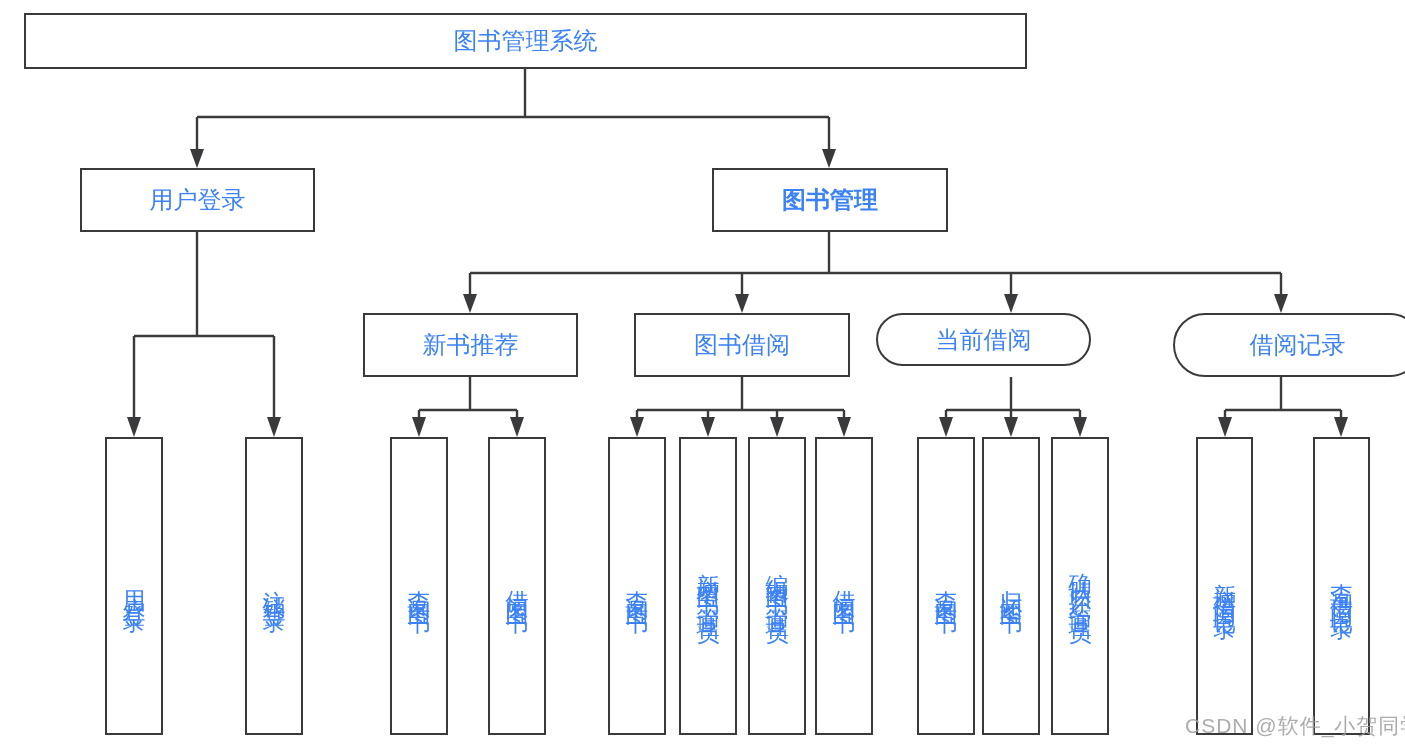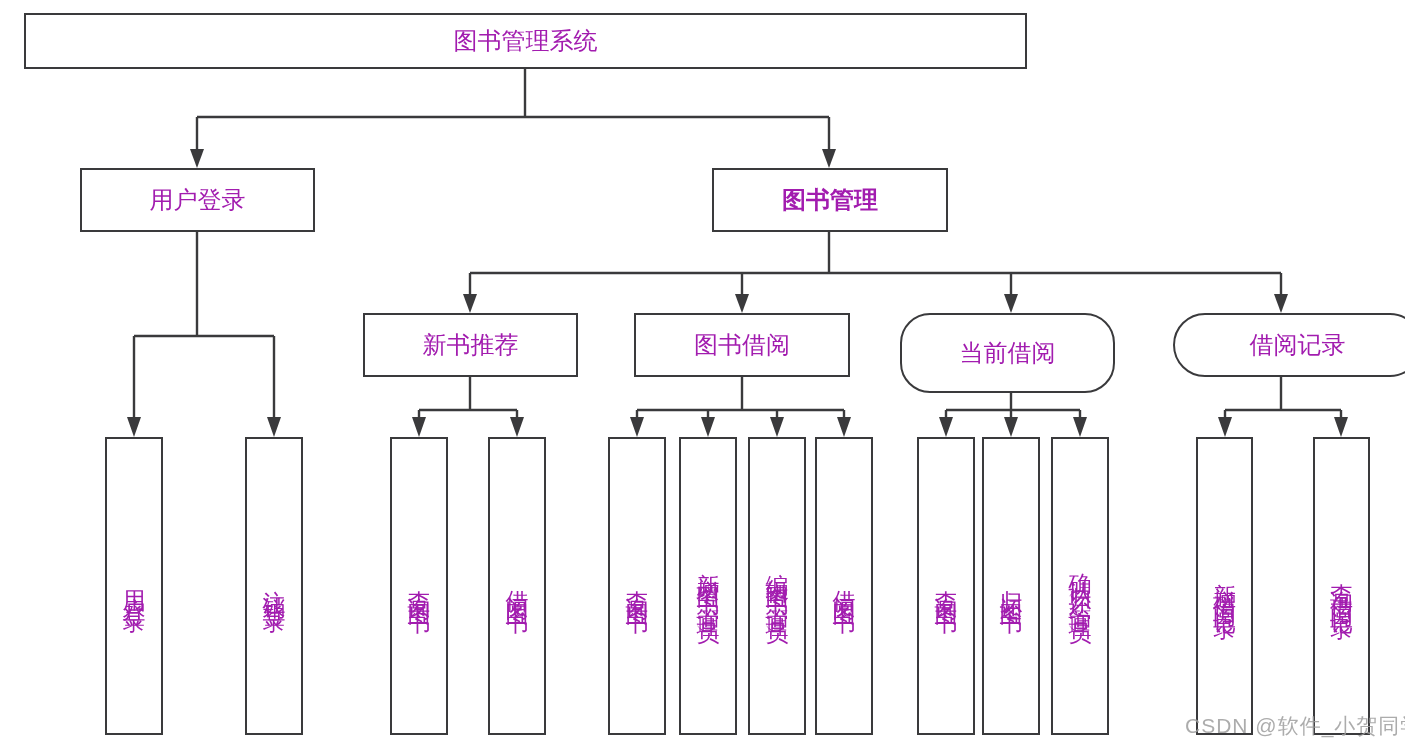--- a/index.html
+++ b/index.html
@@ -20,21 +20,21 @@
     left: 0;
     top: 0;
     width: 1405px;
     height: 747px;
   }
   .node {
     position: absolute;
     box-sizing: border-box;
     border: 2.5px solid #3a3a3c;
     background: #ffffff;
-    color: #a21caf;
+    color: #3b82f6;
     display: flex;
     align-items: center;
     justify-content: center;
     font-size: 24px;
     line-height: 1;
     white-space: nowrap;
     text-align: center;
   }
   .leaf {
     writing-mode: vertical-rl;
@@ -99,21 +99,21 @@
     </g>
   </svg>
 
   <div class="node" style="left:24px; top:13px; width:1003px; height:56px;">图书管理系统</div>
 
   <div class="node" style="left:80px; top:168px; width:235px; height:64px;">用户登录</div>
   <div class="node" style="left:712px; top:168px; width:236px; height:64px;font-weight:bold;">图书管理</div>
 
   <div class="node" style="left:634px; top:313px; width:216px; height:64px;">图书借阅</div>
   <div class="node" style="left:363px; top:313px; width:215px; height:64px;">新书推荐</div>
-  <div class="node" style="left:900px; top:313px; width:215px; height:80px;border-radius:30px;">当前借阅</div>
+  <div class="node" style="left:876px; top:313px; width:215px; height:53px;border-radius:30px;">当前借阅</div>
   <div class="node" style="left:1173px; top:313px; width:249px; height:64px;border-radius:32px;">借阅记录</div>
 
   <div class="node leaf" style="left:105px; top:437px; width:58px; height:298px;">用户登录</div>
   <div class="node leaf" style="left:245px; top:437px; width:58px; height:298px;">注销登录</div>
 
   <div class="node leaf" style="left:390px; top:437px; width:58px; height:298px;">查询图书</div>
   <div class="node leaf" style="left:488px; top:437px; width:58px; height:298px;">借阅图书</div>
 
   <div class="node leaf" style="left:608px; top:437px; width:58px; height:298px;">查询图书</div>
   <div class="node leaf" style="left:679px; top:437px; width:58px; height:298px;">新增图书（管理员）</div>

